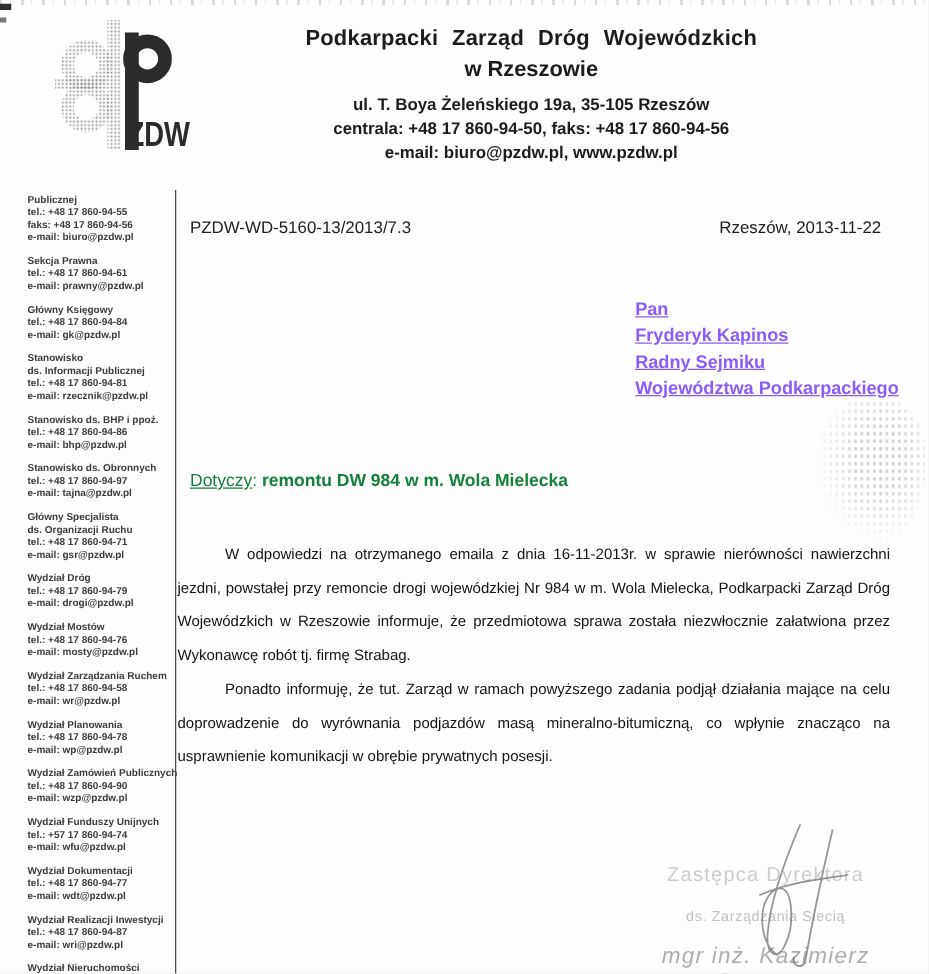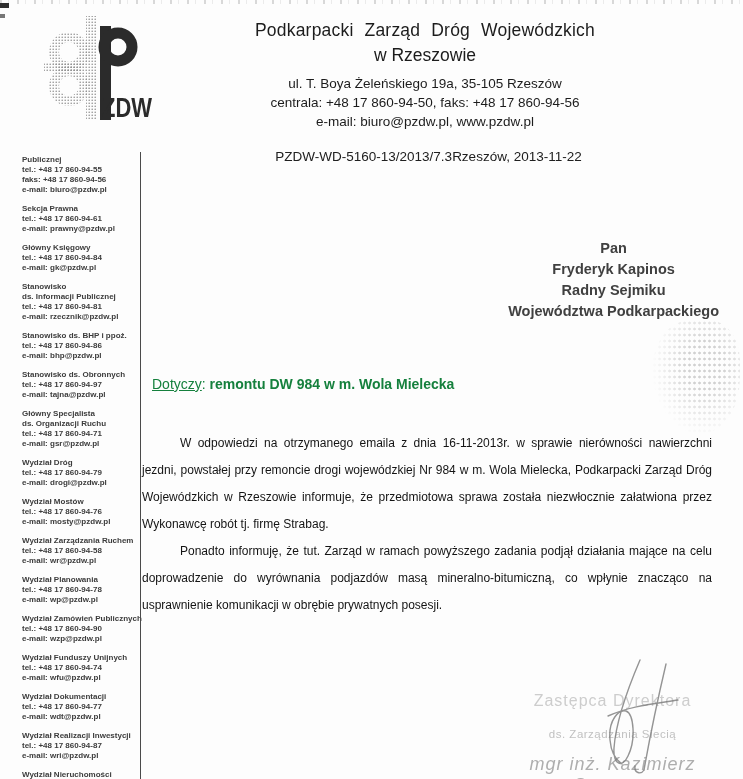--- a/index.html
+++ b/index.html
@@ -18,35 +18,35 @@
     position:absolute; left:652px; top:320px; width:88px; height:115px; opacity:.38;
     background-image:radial-gradient(rgba(110,110,110,.8) 1px, transparent 1.4px);
     background-size:5px 6px;
     -webkit-mask:radial-gradient(ellipse at 60% 40%, #000 25%, transparent 72%);
     mask:radial-gradient(ellipse at 60% 40%, #000 25%, transparent 72%);
     border-radius:50% 40% 55% 60%;
   }
 
   
   .logo { position:absolute; left:40px; top:12px; }
-  .letterhead { position:absolute; left:165px; top:20px; width:520px; text-align:center; font-weight:400; color:#1c1c1c; }
+  .letterhead { position:absolute; left:165px; top:20px; width:520px; text-align:center; font-weight:700; color:#1c1c1c; }
   .org1 { font-size:17.5px; word-spacing:6px; letter-spacing:.2px; }
   .org2 { font-size:17.5px; margin-top:4px; }
   .addr, .phone, .mail { font-size:13.5px; margin-top:4px; }
   .addr { margin-top:10px; }
 
   
   .sidebar { position:absolute; left:22px; top:155px; width:116px; font-size:8px; font-weight:700; color:#3c3c3c; }
   .sb-group { margin-bottom:9px; }
   .sb-name, .sb-line { line-height:10px; white-space:nowrap; }
   .divider { position:absolute; left:140px; top:152px; width:1px; height:627px; background:#4a4a4a; }
 
   
-  .refrow { position:absolute; left:152px; top:149px; width:553px; display:flex; justify-content:center; font-size:13.5px; color:#202020; }
-  .recipient { position:absolute; right:24px; top:238px; text-align:center; font-weight:700; font-size:14.5px; line-height:21px; color:#404040; }
+  .refrow { position:absolute; left:152px; top:174px; width:553px; display:flex; justify-content:space-between; font-size:13.5px; color:#202020; }
+  .recipient { position:absolute; right:24px; top:238px; text-align:left; font-weight:700; font-size:14.5px; line-height:21px; color:#8b5cf6;text-decoration:underline; }
   .subject { position:absolute; left:152px; top:376px; font-size:14px; color:#15803d; }
   .subject .lbl { text-decoration:underline; }
   .subject .txt { font-weight:700; }
   .body { position:absolute; left:142px; top:430px; width:570px; font-size:12px; line-height:27px; text-align:justify; color:#141414; }
   .body p { margin:0; text-indent:38px; }
 
   
   .stamp { position:absolute; left:500px; top:692px; width:225px; text-align:center; filter:blur(.3px); }
   .stamp .t1 { font-size:16px; color:#cdcdcd; letter-spacing:1px; }
   .stamp .t2 { font-size:11.5px; color:#c1c1c1; letter-spacing:.5px; margin-top:18px; }
@@ -151,21 +151,21 @@
         <div class="sb-line">tel.: +48 17 860-94-78</div>
         <div class="sb-line">e-mail: wp@pzdw.pl</div>
       </div>
       <div class="sb-group">
         <div class="sb-name">Wydział Zamówień Publicznych</div>
         <div class="sb-line">tel.: +48 17 860-94-90</div>
         <div class="sb-line">e-mail: wzp@pzdw.pl</div>
       </div>
       <div class="sb-group">
         <div class="sb-name">Wydział Funduszy Unijnych</div>
-        <div class="sb-line">tel.: +48 17 860-94-74</div>
+        <div class="sb-line">tel.: +57 17 860-94-74</div>
         <div class="sb-line">e-mail: wfu@pzdw.pl</div>
       </div>
       <div class="sb-group">
         <div class="sb-name">Wydział Dokumentacji</div>
         <div class="sb-line">tel.: +48 17 860-94-77</div>
         <div class="sb-line">e-mail: wdt@pzdw.pl</div>
       </div>
       <div class="sb-group">
         <div class="sb-name">Wydział Realizacji Inwestycji</div>
         <div class="sb-line">tel.: +48 17 860-94-87</div>

